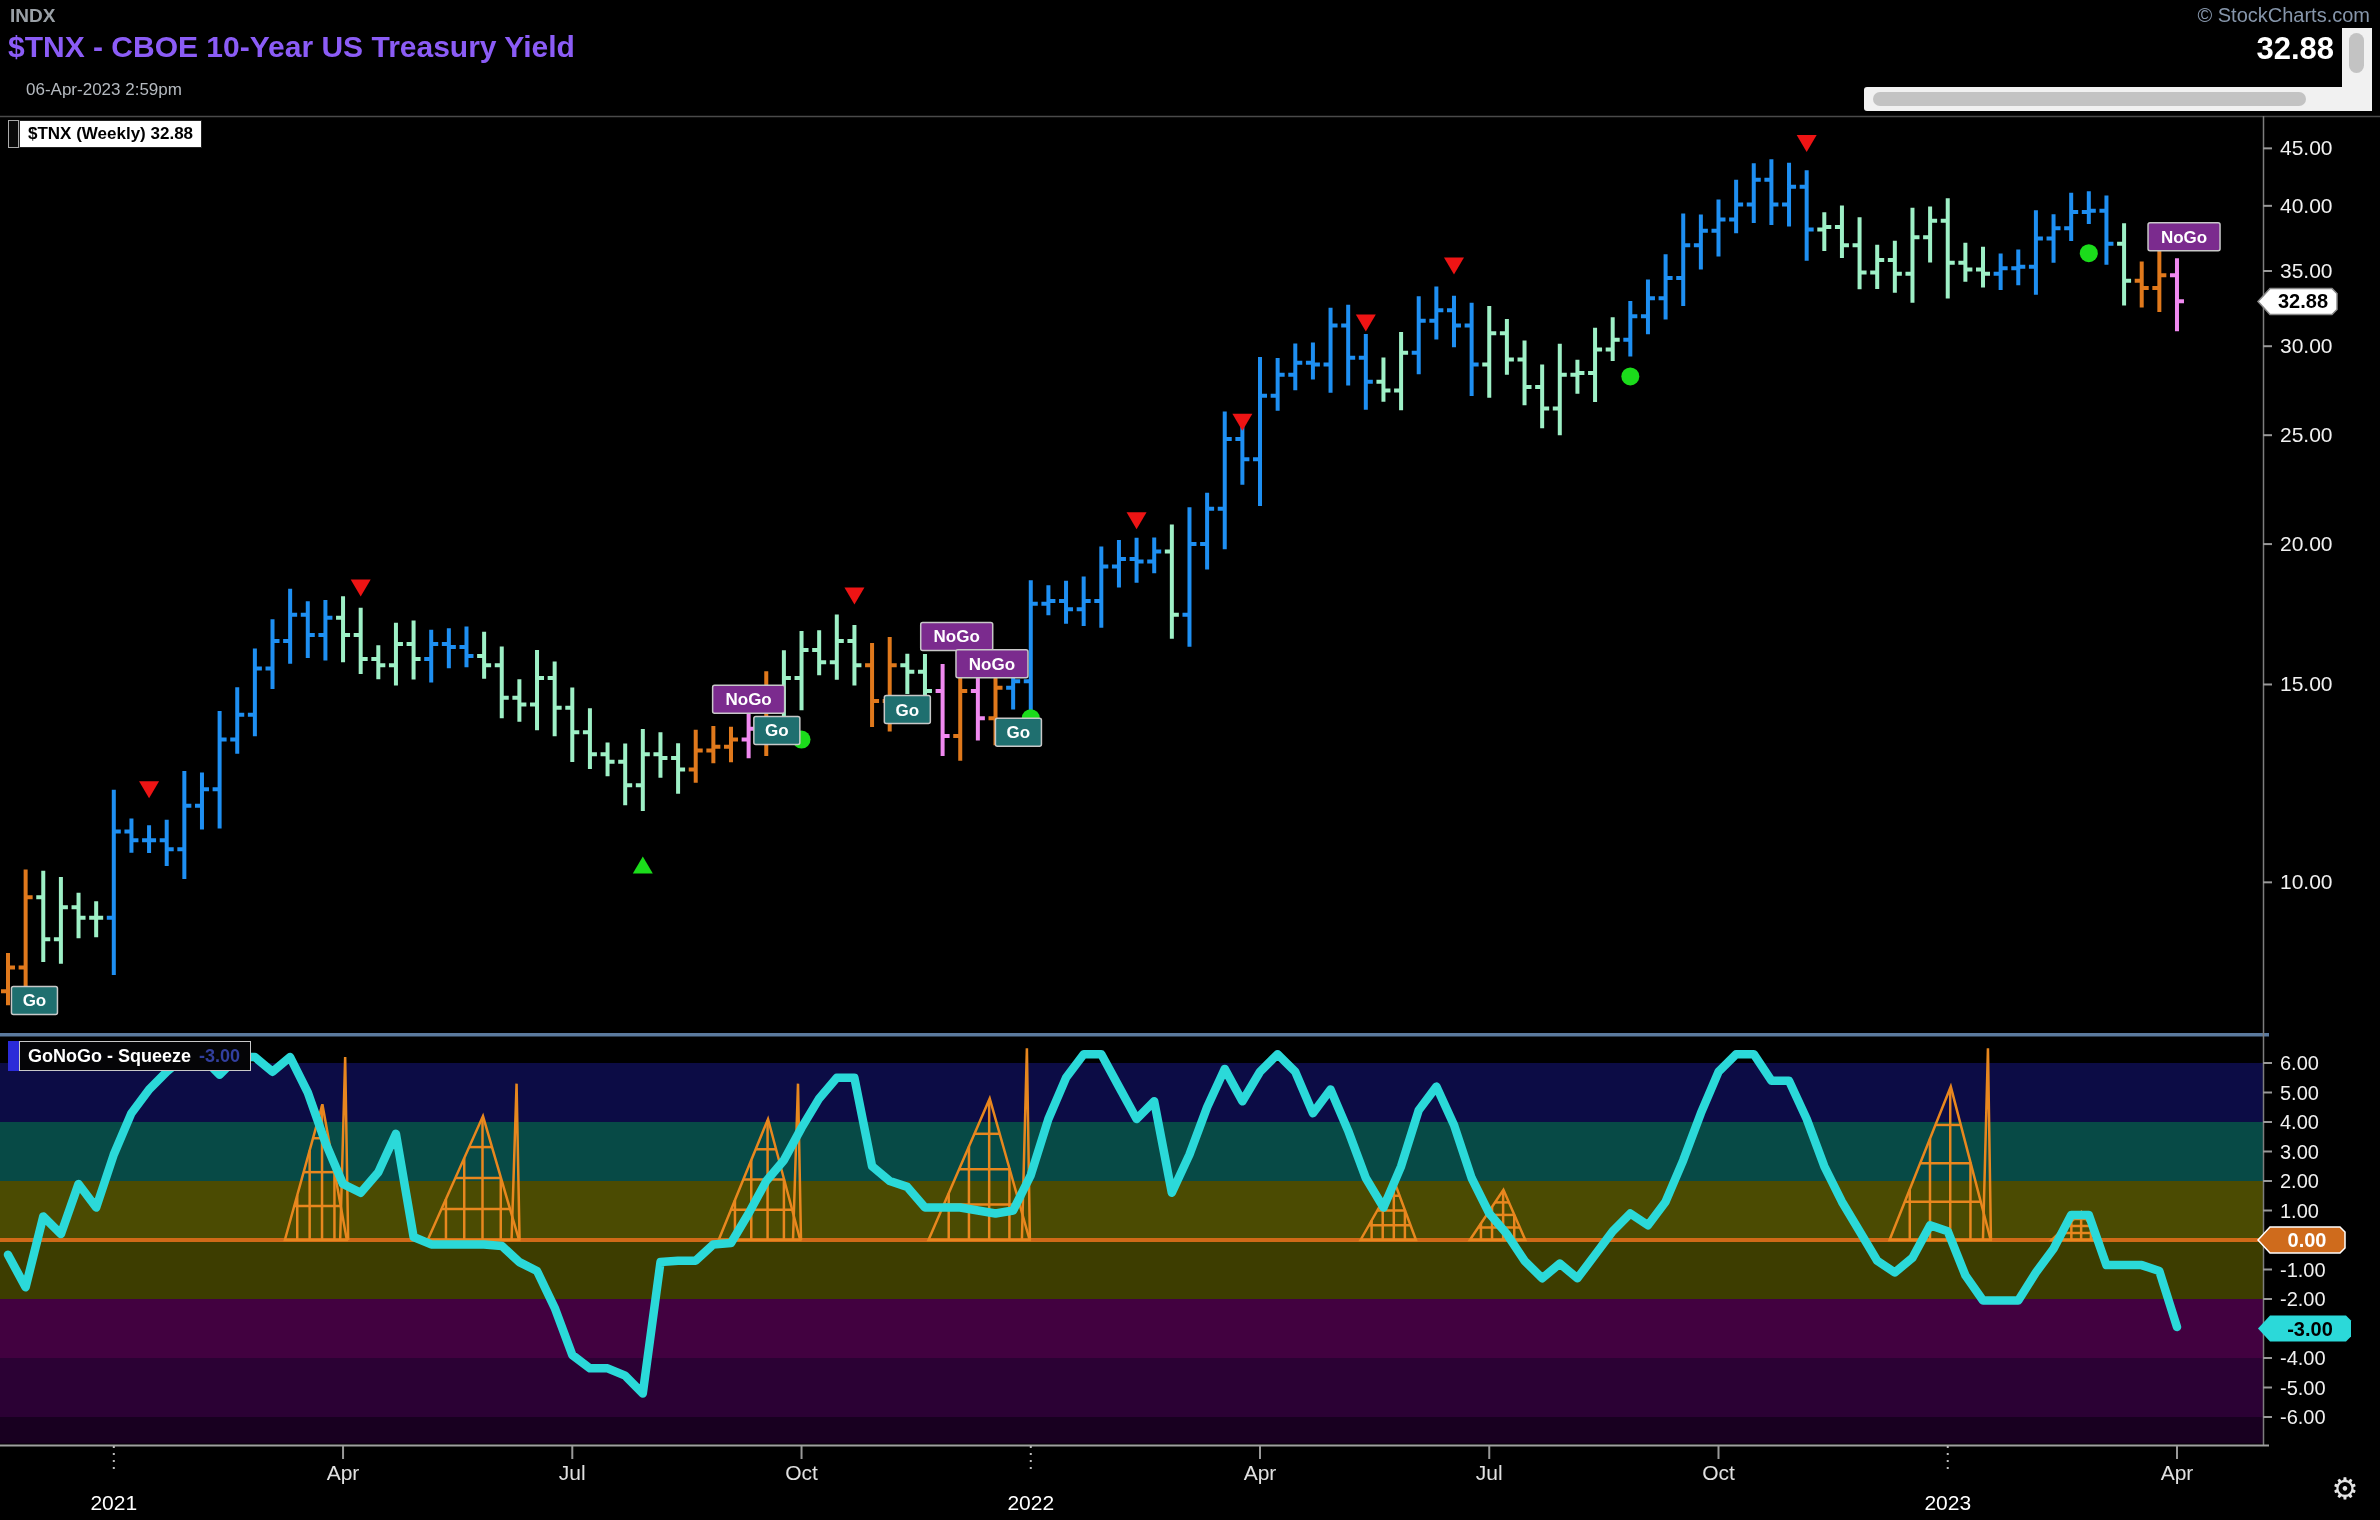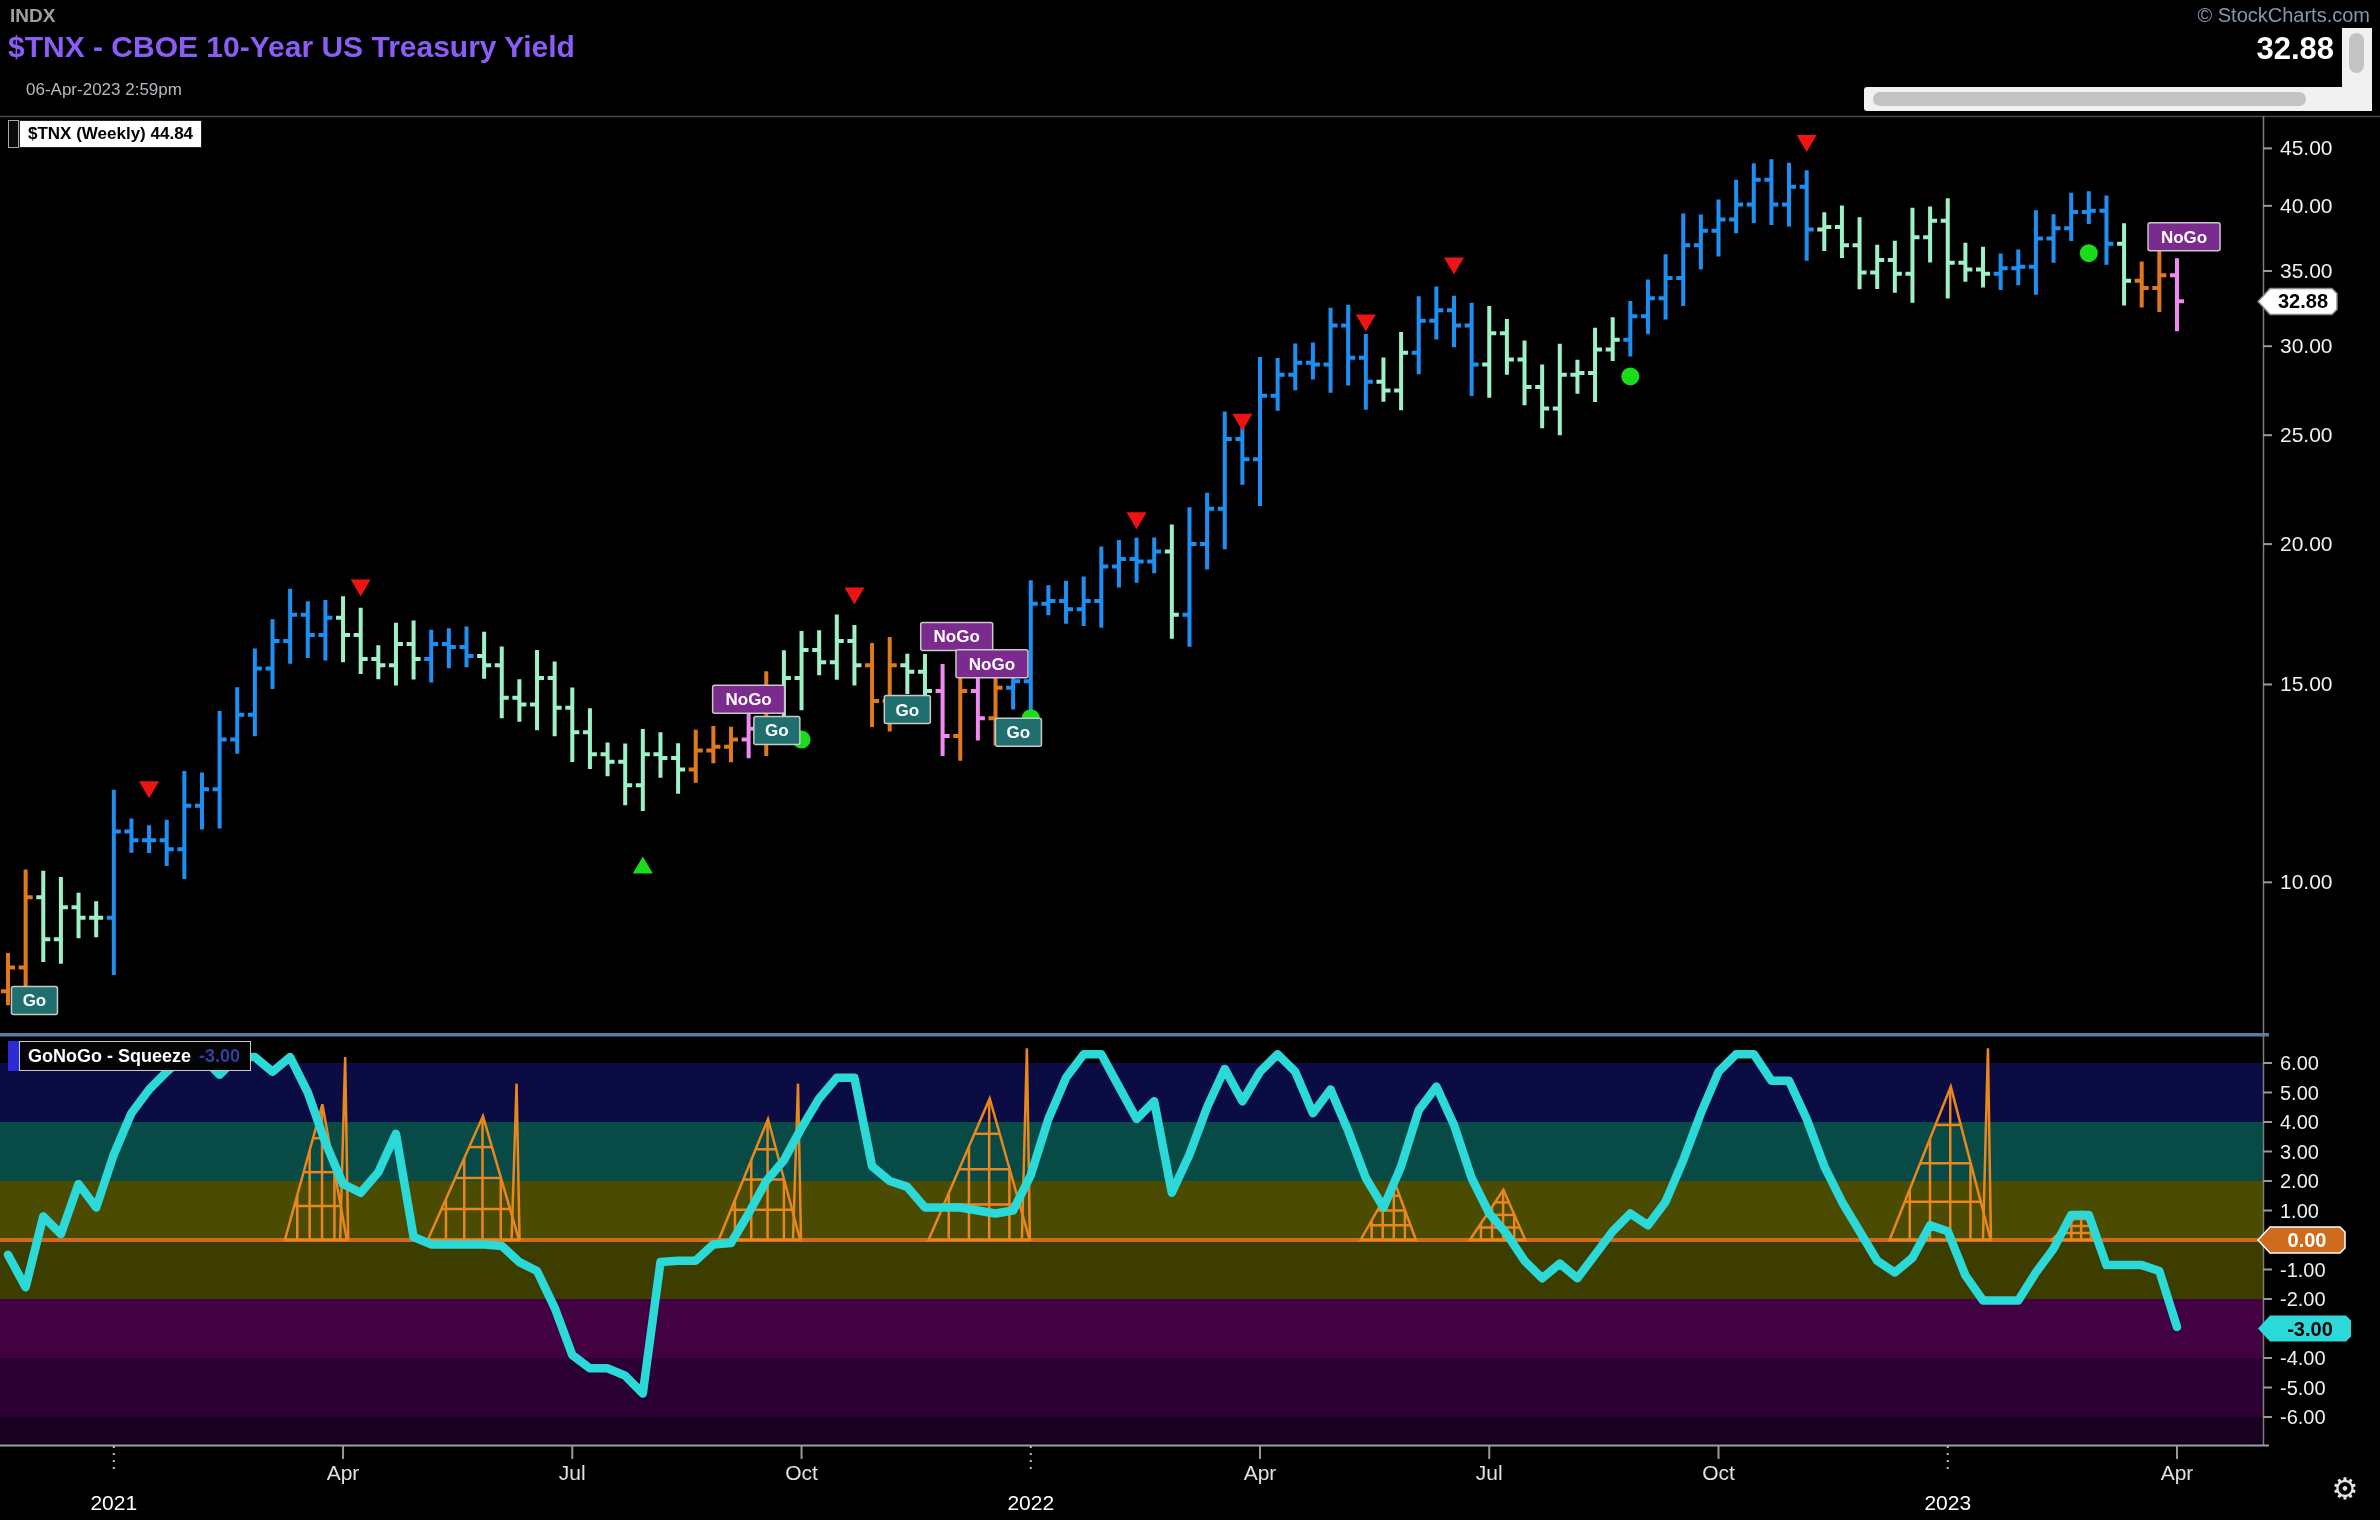--- a/index.html
+++ b/index.html
@@ -405,21 +405,21 @@
   <div id="copyright" class="abs">© StockCharts.com</div>
   <div id="last-price" class="abs">32.88</div>
 
   <div id="hsb-track" class="abs sb-track"></div>
   <div id="hsb-thumb" class="abs sb-thumb"></div>
   <div id="vsb-track" class="abs sb-track"></div>
   <div id="vsb-thumb" class="abs sb-thumb"></div>
 
   <div id="main-legend" class="abs legendbox">
     <span class="accent"></span>
-    <span class="box">$TNX (Weekly) 44.84</span>
+    <span class="box">$TNX (Weekly) 32.88</span>
   </div>
 
   <div id="squeeze-legend" class="abs legendbox">
     <span class="accent"></span>
     <span class="box">
       <span>GoNoGo - Squeeze</span><span class="val">-3.00</span>
     </span>
   </div>
 
   <div id="gear" class="abs">

